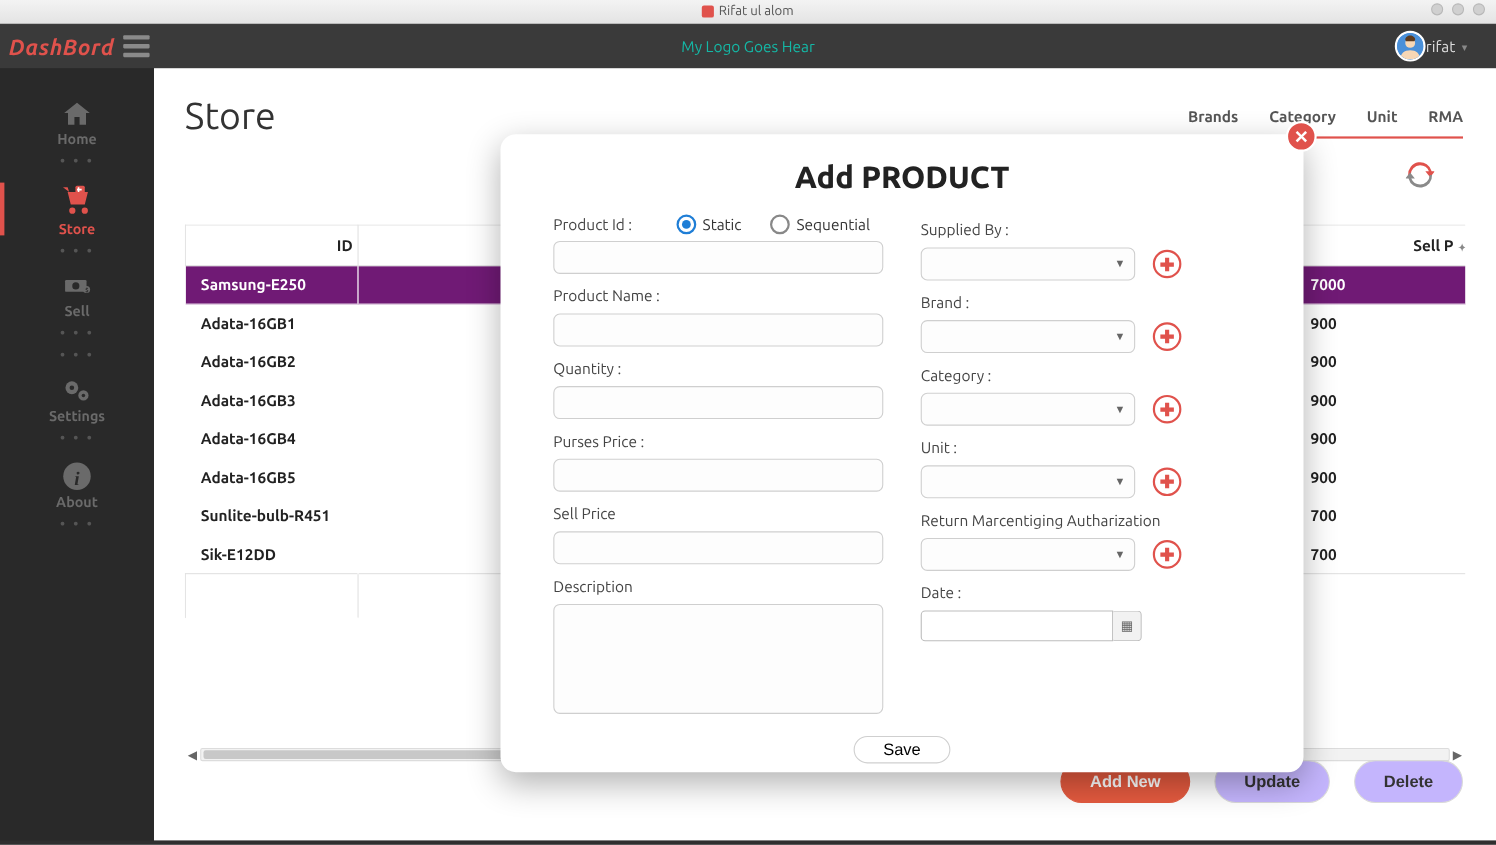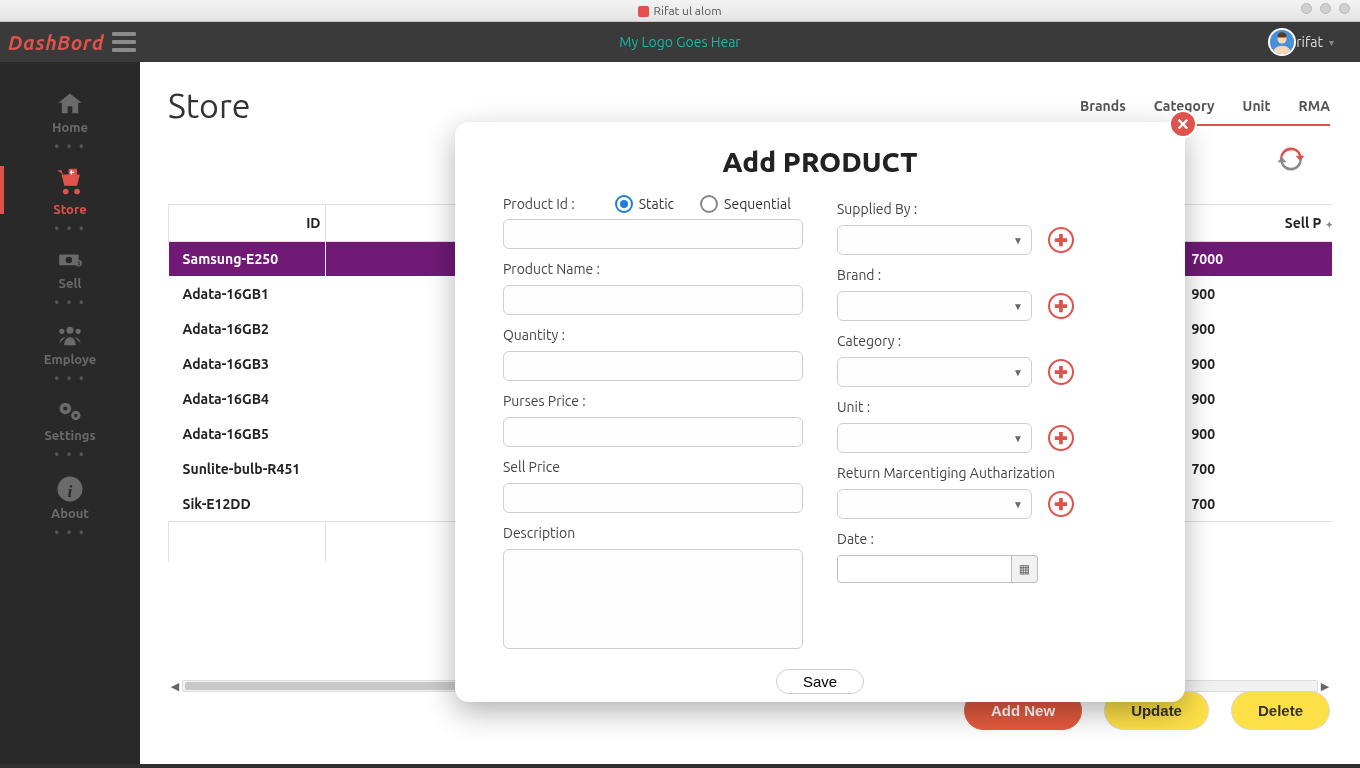--- a/index.html
+++ b/index.html
@@ -132,21 +132,21 @@
   }
   .hscroll .arrow{ width:14px; text-align:center; color:#666; font-size:11px;}
   .hscroll .track{ flex:1; height:12px; background:#f2f2f2; border:1px solid #dcdcdc; border-radius:2px; position:relative;}
   .hscroll .thumb{ position:absolute; left:2px; top:1px; height:8px; width:830px; background:#c8c8c8; border-radius:2px;}
 
   .footer-btns{
     position:absolute; right:30px; bottom:34px; display:flex; gap:22px;
   }
   .btn{
     border-radius:22px; padding:10px 26px; font-size:15px; font-weight:600; cursor:pointer;
-    border:1px solid #d9d9d9; background:#fde047; color:#333;
+    border:1px solid #d9d9d9; background:#c4b5fd; color:#333;
   }
   .btn.primary{ background:#e45a3f; color:#fff; border-color:#e45a3f;}
 
   
   .modal{
     position:absolute; left:315px; top:60px; width:730px; height:580px;
     background:#fff; border-radius:14px; box-shadow:0 10px 30px rgba(0,0,0,.3);
     padding: 24px 48px 20px 48px;
     z-index:50;
   }
@@ -244,29 +244,20 @@
       <svg class="side-icon" width="38" height="26" viewBox="0 0 24 24" fill="#6a6a6a">
           <rect x="2" y="6" width="18" height="10" rx="1"></rect>
           <circle cx="11" cy="11" r="3" fill="#292929"></circle>
           <circle cx="20" cy="14" r="3"></circle>
           <text x="19" y="16" font-size="5" fill="#292929">$</text>
         </svg>
       <div>Sell</div>
     </div>
     <div class="side-dots">• • •</div>
 
-    <div class="side-item">
-      <svg class="side-icon" width="38" height="28" viewBox="0 0 24 24" fill="#6a6a6a">
-          <circle cx="12" cy="7" r="3"></circle>
-          <circle cx="5" cy="8" r="2.2"></circle>
-          <circle cx="19" cy="8" r="2.2"></circle>
-          <path d="M3 18c0-3 3-5 5-5M21 18c0-3-3-5-5-5M7 20c0-4 2-7 5-7s5 3 5 7"></path>
-        </svg>
-      <div>Employe</div>
-    </div>
     <div class="side-dots">• • •</div>
 
     <div class="side-item">
       <svg class="side-icon" width="38" height="28" viewBox="0 0 24 24" fill="#6a6a6a">
           <circle cx="8" cy="9" r="5"></circle>
           <circle cx="8" cy="9" r="1.8" fill="#292929"></circle>
           <circle cx="17" cy="15" r="4"></circle>
           <circle cx="17" cy="15" r="1.4" fill="#292929"></circle>
         </svg>
       <div>Settings</div>

